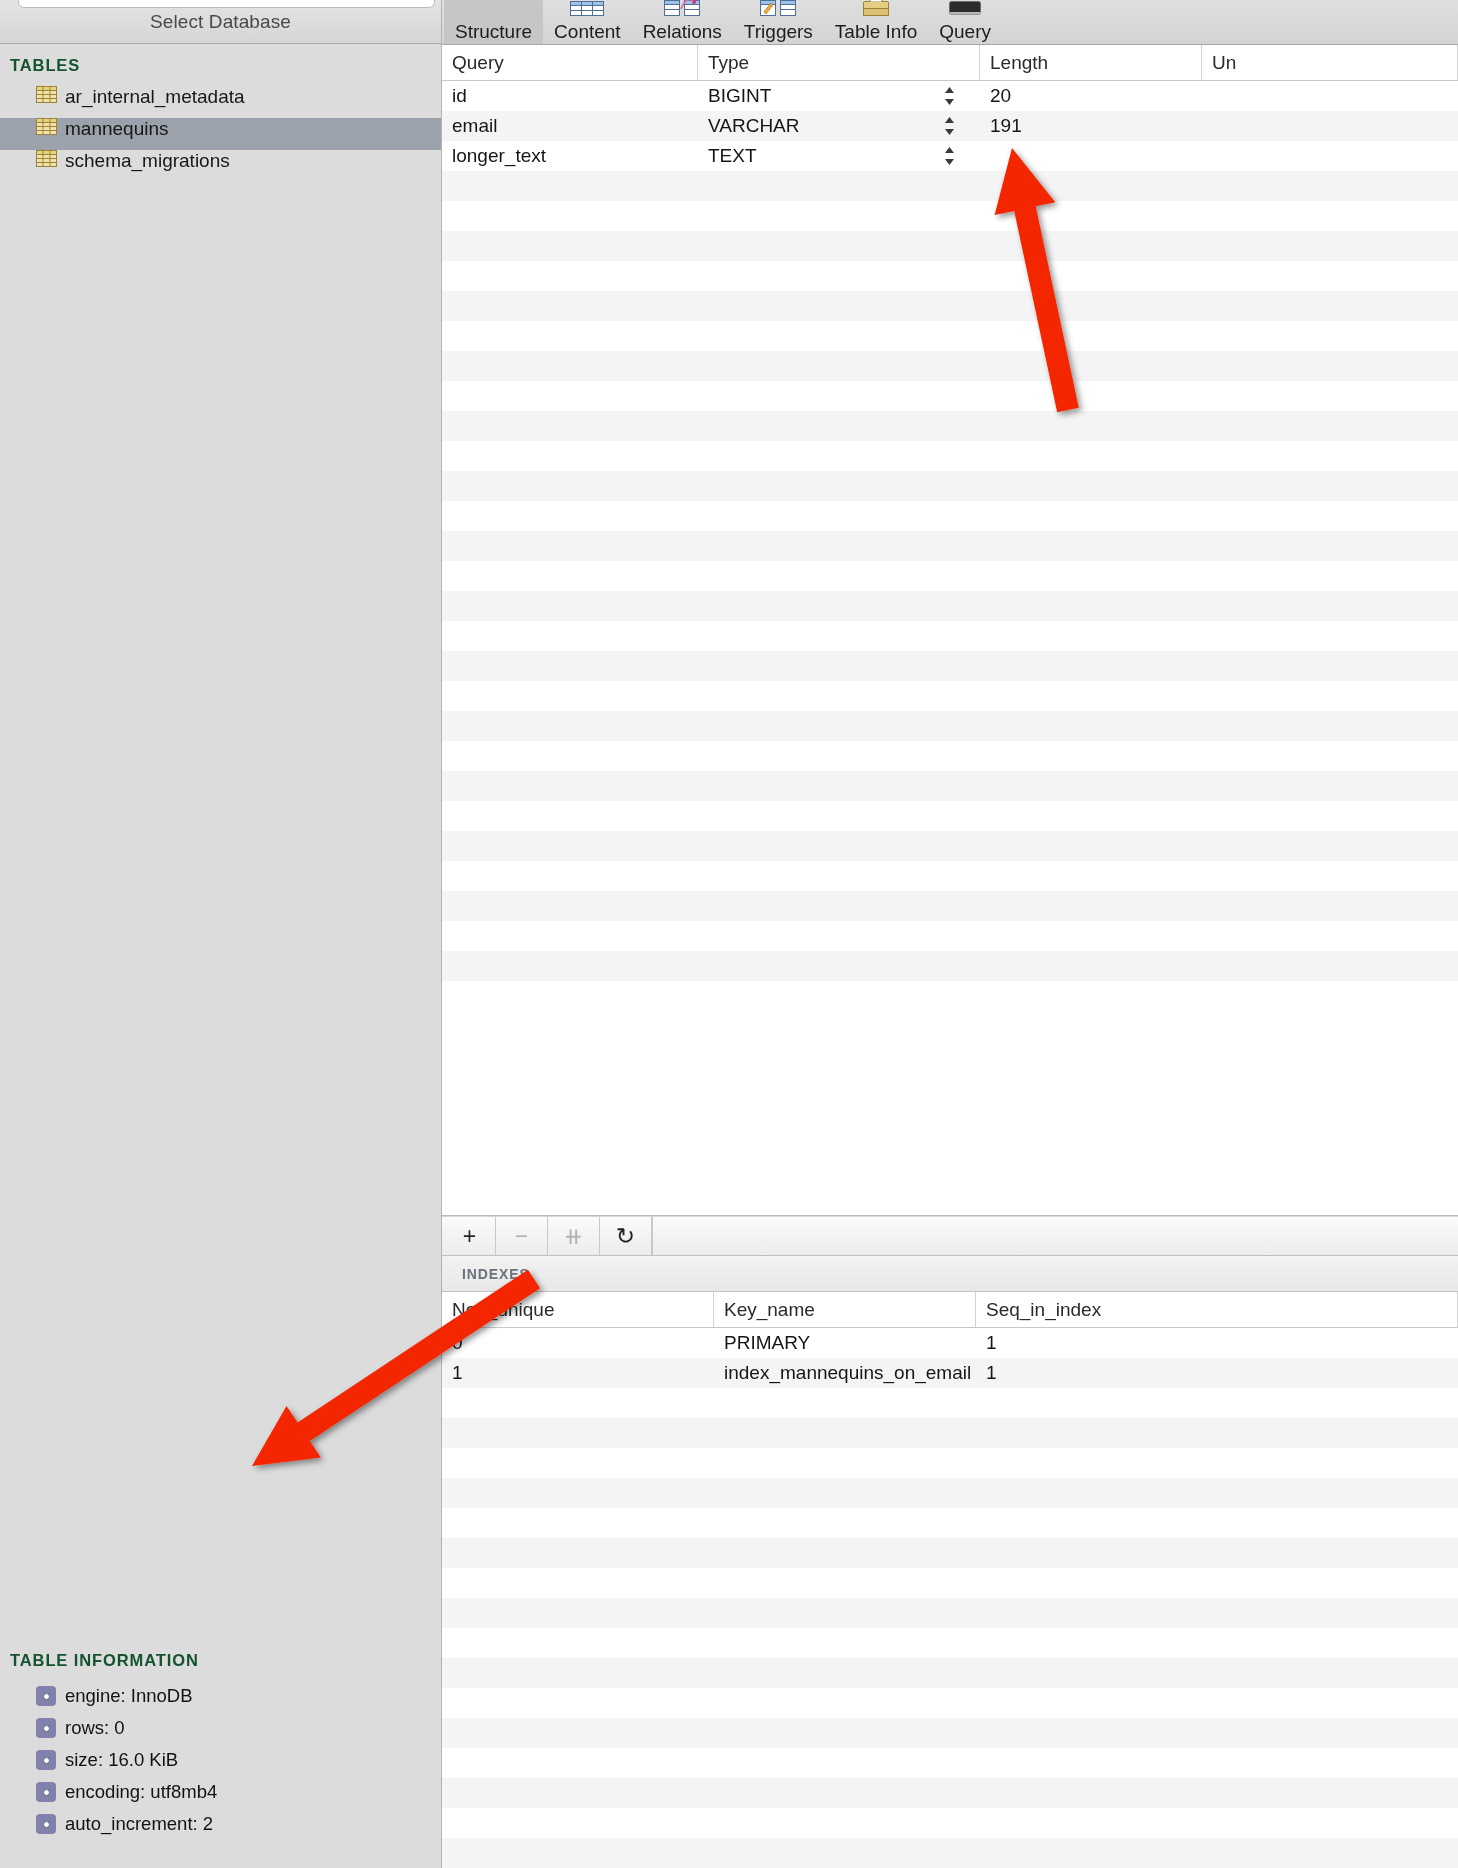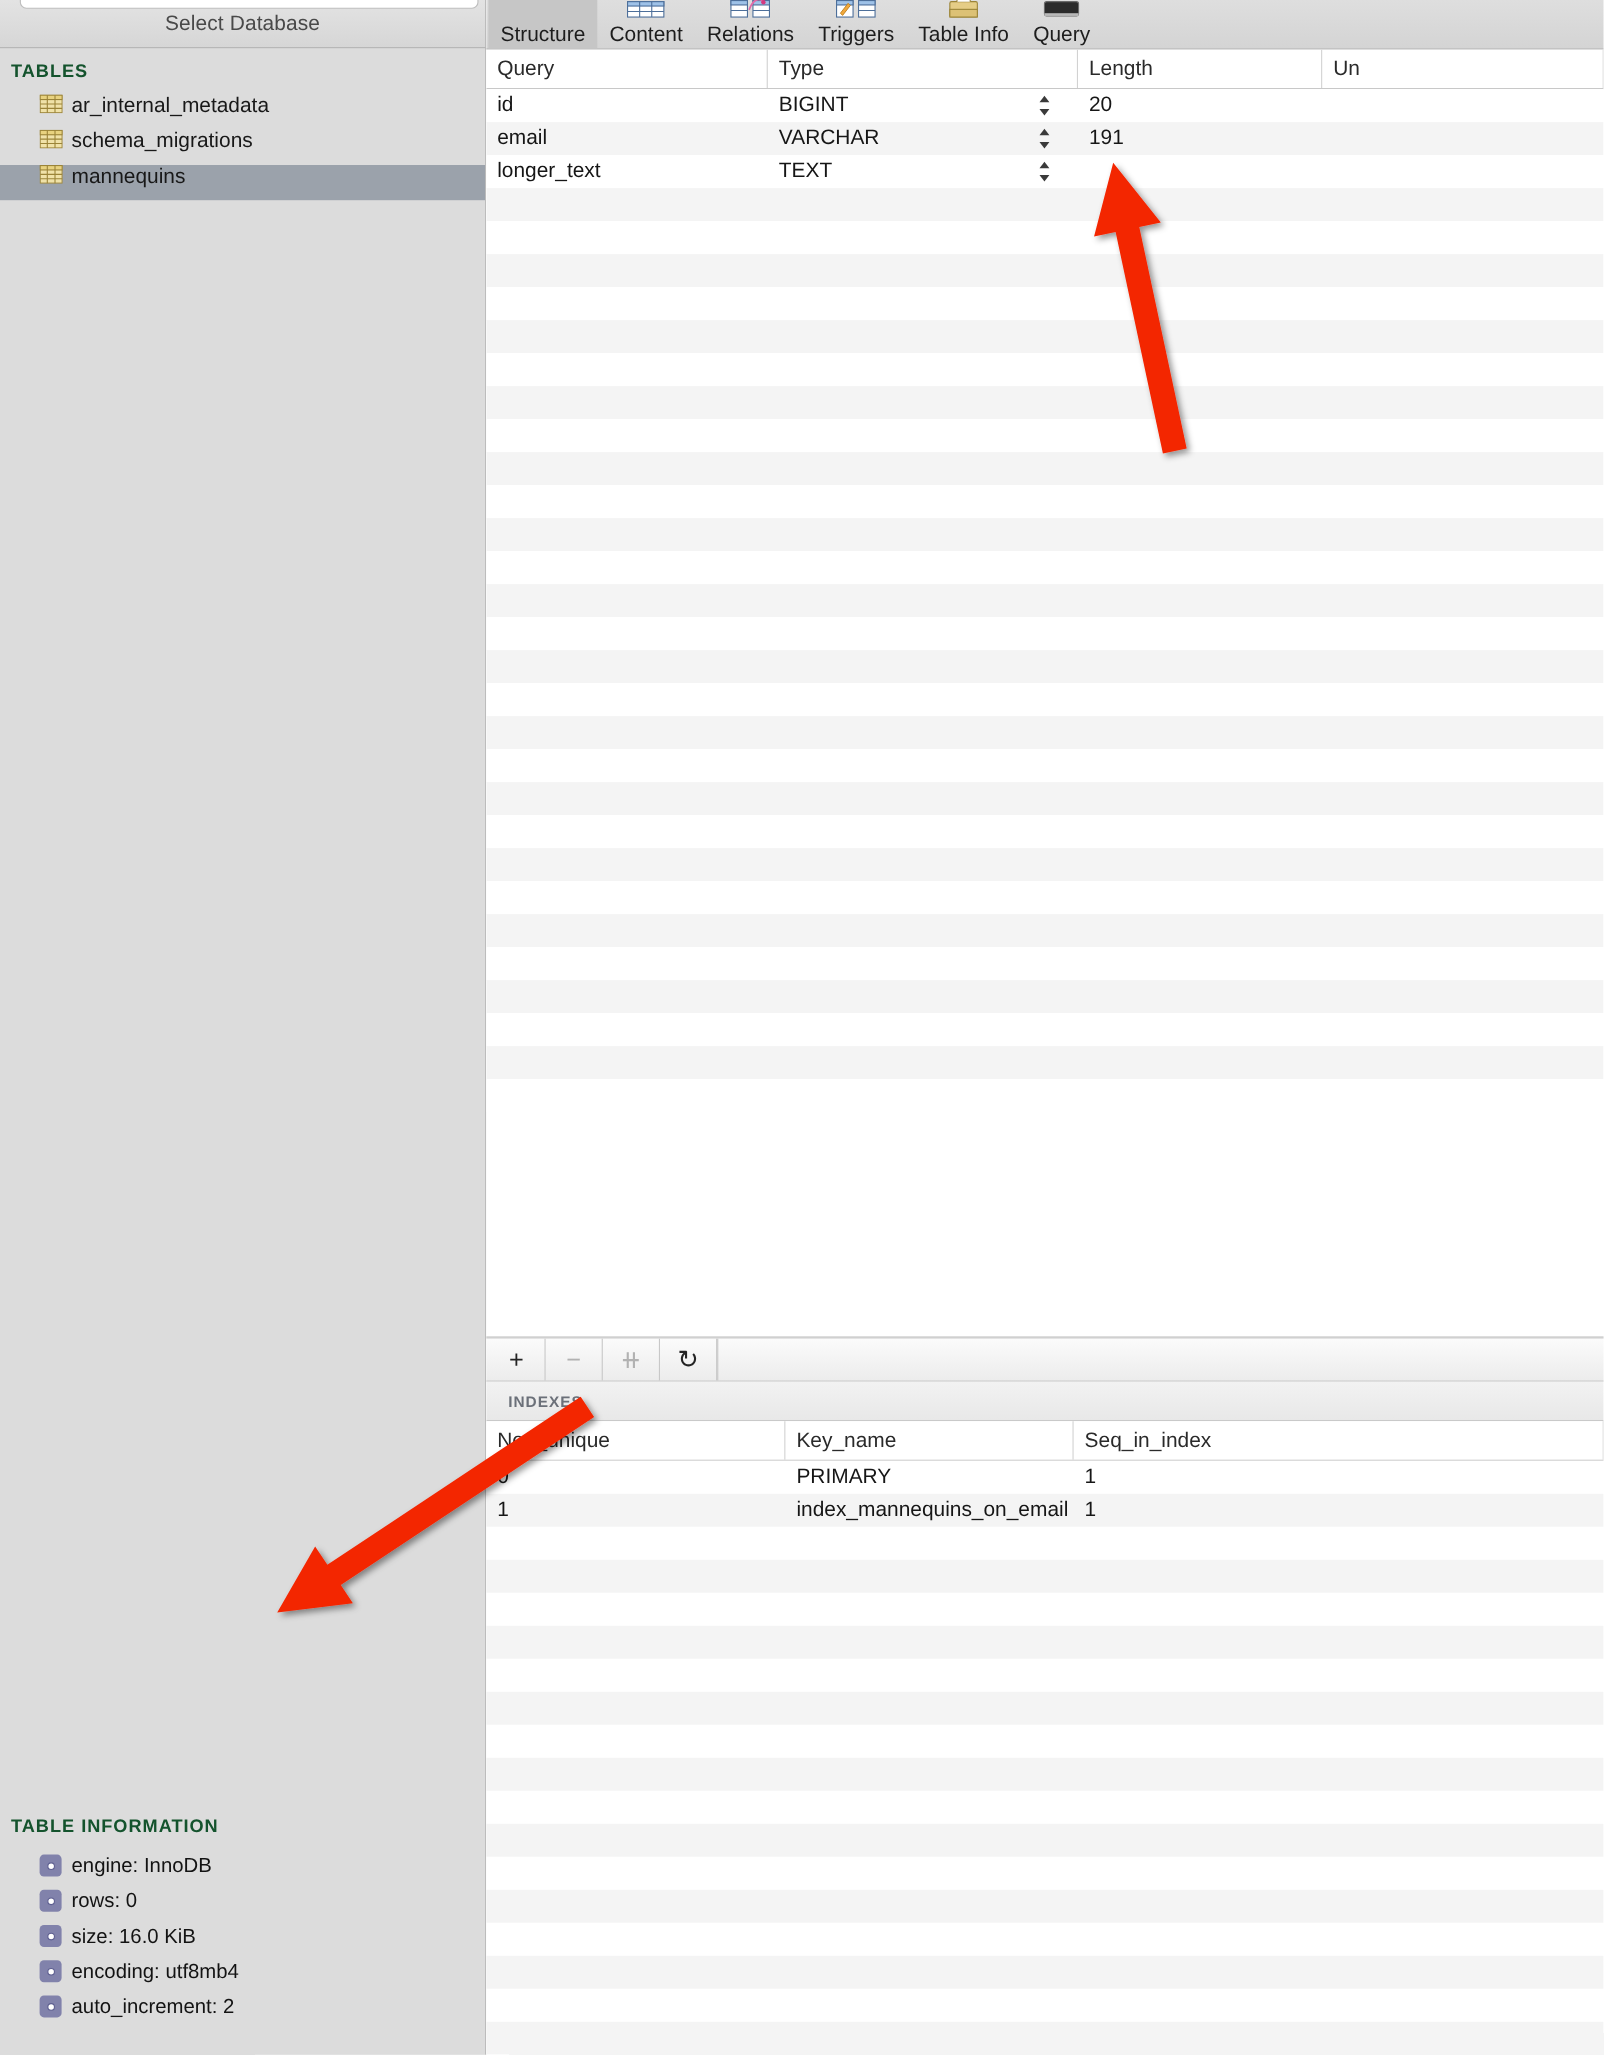--- a/index.html
+++ b/index.html
@@ -324,46 +324,46 @@
             <rect x="0.5" y="0.5" width="20" height="4" fill="#e8d27f" stroke="#9b8438"></rect>
             <line x1="7" y1="0.5" x2="7" y2="16.5" stroke="#9b8438"></line>
             <line x1="14" y1="0.5" x2="14" y2="16.5" stroke="#9b8438"></line>
             <line x1="0.5" y1="8.5" x2="20.5" y2="8.5" stroke="#9b8438"></line>
             <line x1="0.5" y1="12.5" x2="20.5" y2="12.5" stroke="#9b8438"></line>
           </svg>
         </span>
         <span>ar_internal_metadata</span>
       </div>
 
+      <div class="table-row-item selected">
+        <span class="tbl-icon">
+          <svg width="21" height="17" viewBox="0 0 21 17">
+            <rect x="0.5" y="0.5" width="20" height="16" fill="#f0e2a8" stroke="#9b8438"></rect>
+            <rect x="0.5" y="0.5" width="20" height="4" fill="#e8d27f" stroke="#9b8438"></rect>
+            <line x1="7" y1="0.5" x2="7" y2="16.5" stroke="#9b8438"></line>
+            <line x1="14" y1="0.5" x2="14" y2="16.5" stroke="#9b8438"></line>
+            <line x1="0.5" y1="8.5" x2="20.5" y2="8.5" stroke="#9b8438"></line>
+            <line x1="0.5" y1="12.5" x2="20.5" y2="12.5" stroke="#9b8438"></line>
+          </svg>
+        </span>
+        <span>mannequins</span>
+      </div>
+
       <div class="table-row-item">
         <span class="tbl-icon">
           <svg width="21" height="17" viewBox="0 0 21 17">
             <rect x="0.5" y="0.5" width="20" height="16" fill="#f0e2a8" stroke="#9b8438"></rect>
             <rect x="0.5" y="0.5" width="20" height="4" fill="#e8d27f" stroke="#9b8438"></rect>
             <line x1="7" y1="0.5" x2="7" y2="16.5" stroke="#9b8438"></line>
             <line x1="14" y1="0.5" x2="14" y2="16.5" stroke="#9b8438"></line>
             <line x1="0.5" y1="8.5" x2="20.5" y2="8.5" stroke="#9b8438"></line>
             <line x1="0.5" y1="12.5" x2="20.5" y2="12.5" stroke="#9b8438"></line>
           </svg>
         </span>
         <span>schema_migrations</span>
-      </div>
-
-      <div class="table-row-item selected">
-        <span class="tbl-icon">
-          <svg width="21" height="17" viewBox="0 0 21 17">
-            <rect x="0.5" y="0.5" width="20" height="16" fill="#f0e2a8" stroke="#9b8438"></rect>
-            <rect x="0.5" y="0.5" width="20" height="4" fill="#e8d27f" stroke="#9b8438"></rect>
-            <line x1="7" y1="0.5" x2="7" y2="16.5" stroke="#9b8438"></line>
-            <line x1="14" y1="0.5" x2="14" y2="16.5" stroke="#9b8438"></line>
-            <line x1="0.5" y1="8.5" x2="20.5" y2="8.5" stroke="#9b8438"></line>
-            <line x1="0.5" y1="12.5" x2="20.5" y2="12.5" stroke="#9b8438"></line>
-          </svg>
-        </span>
-        <span>mannequins</span>
       </div>
     </div>
 
     <div id="table-information">
       <div class="section-label">TABLE INFORMATION</div>
 
       <div class="info-item">
         <span class="info-bullet">
             <i></i>
           </span>

